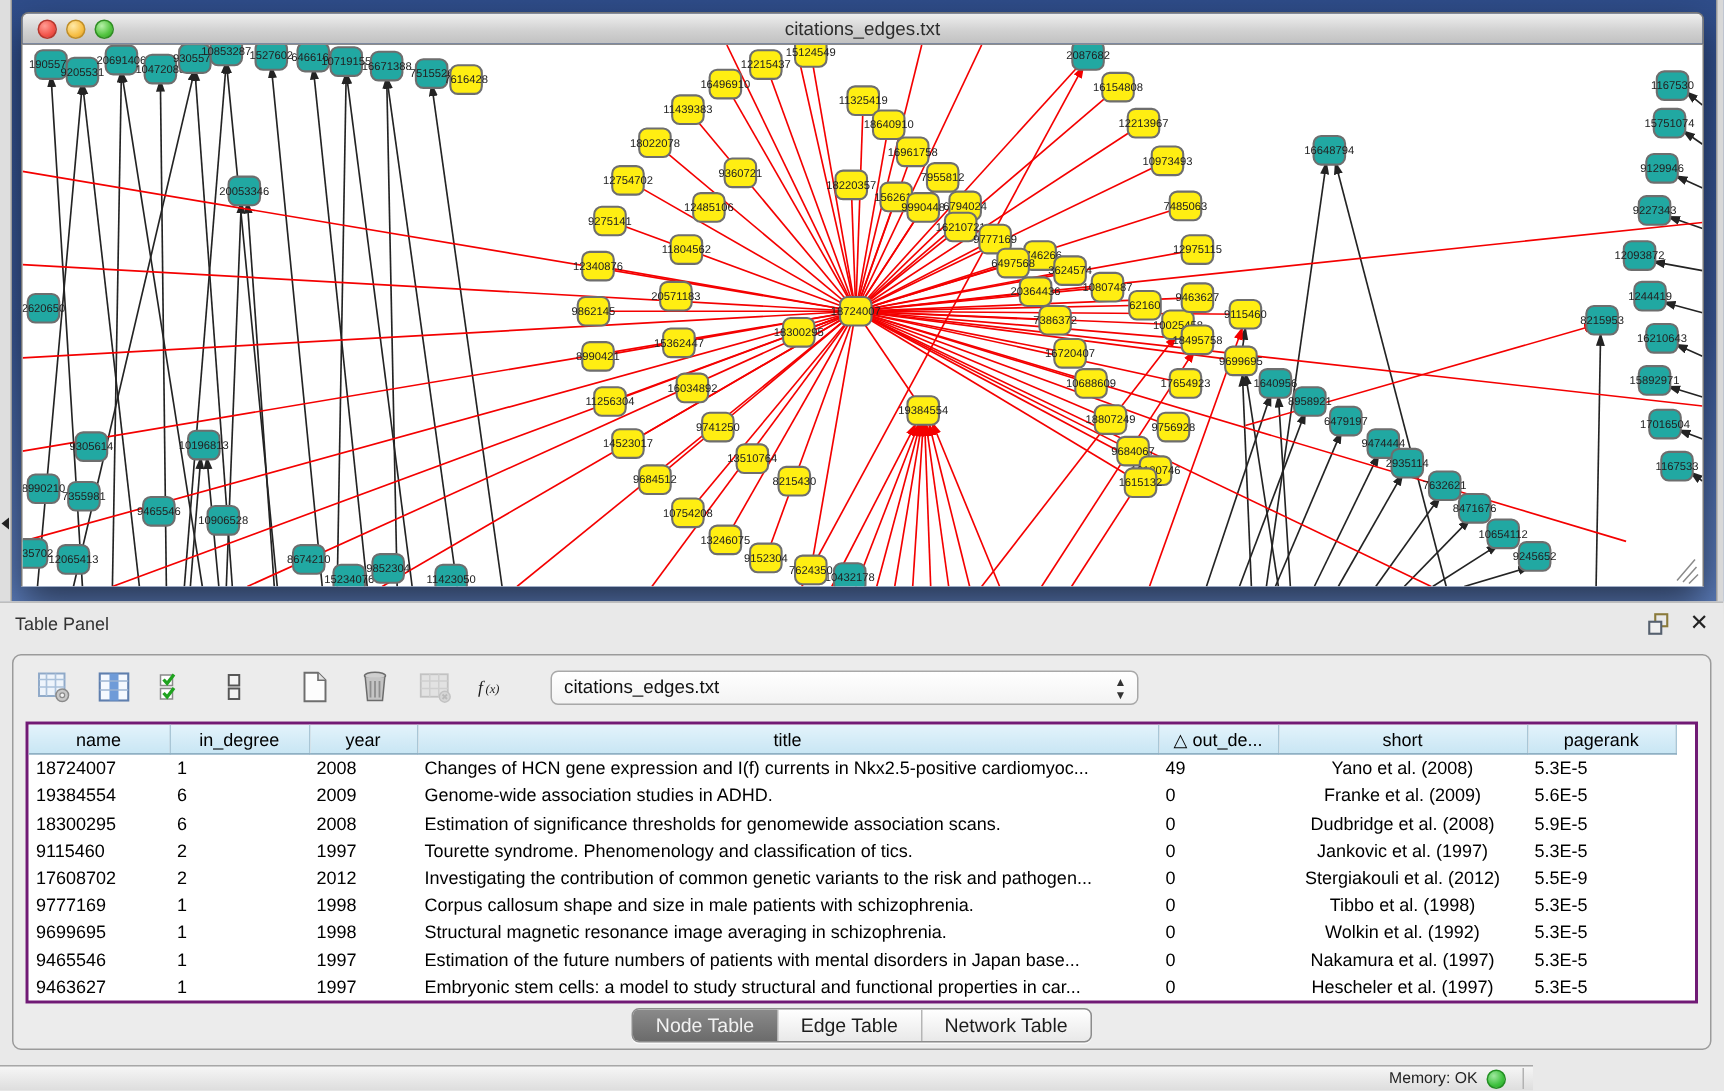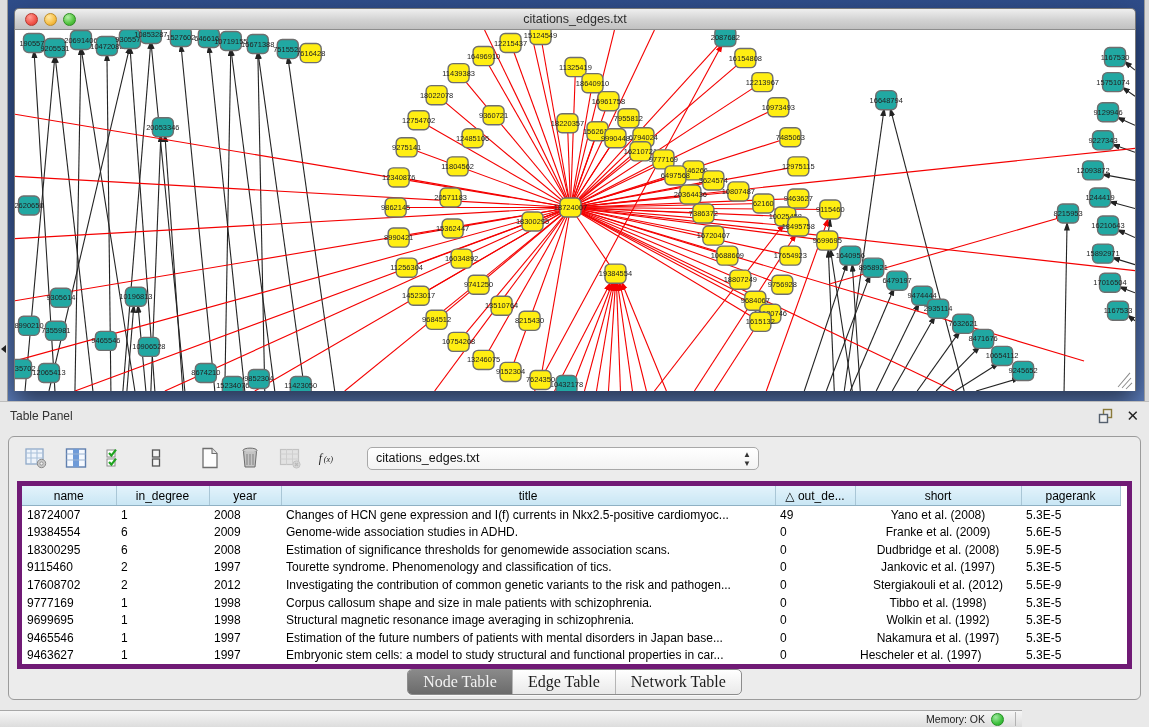--- a/index.html
+++ b/index.html
@@ -48,35 +48,35 @@
     border:1px solid #9b9b9b;border-radius:6px;background:#ececec;box-sizing:border-box;}
   .toolbar{height:42px;display:flex;align-items:center;padding:0 14px;gap:15px;}
   .tb-icon{width:25px;height:25px;display:flex;align-items:center;justify-content:center;}
   .tb-icon svg{display:block;}
   .dropdown{margin-left:10px;width:392px;height:23px;background:linear-gradient(#fff,#f3f3f3);
     border:1px solid #a8a8a8;border-radius:5px;display:flex;align-items:center;
     padding:0 8px;box-sizing:border-box;font-size:12.5px;color:#111;position:relative;}
   .dd-arrows{position:absolute;right:7px;top:2px;display:flex;flex-direction:column;line-height:9px;font-size:8px;color:#333;}
 
   .table-wrap{position:absolute;left:8px;right:8px;top:44px;bottom:30px;background:#fff;
-    border:5px solid #701a75;display:flex;box-sizing:border-box;overflow:hidden;gap:40px;}
+    border:2px solid #701a75;display:flex;box-sizing:border-box;overflow:hidden;gap:40px;}
   table.data-table{border-collapse:collapse;table-layout:fixed;width:1098px;flex:0 0 auto;}
   table.data-table th{background:linear-gradient(#e3f3fb,#c9e6f4);border-right:1px solid #a9c6d6;
     border-bottom:1px solid #8fb0c3;font-weight:normal;font-size:12px;height:19px;padding:0 4px;
     overflow:hidden;white-space:nowrap;}
   table.data-table td{font-size:12px;height:16px;padding:0 5px;white-space:nowrap;overflow:hidden;color:#000;}
   .vscroll{flex:1;background:#fafafa;border-left:1px solid #d4d4d4;position:relative;}
   .vscroll .thumb{position:absolute;top:2px;left:2px;right:2px;height:40px;border-radius:6px;
     background:linear-gradient(90deg,#d6d6d6,#bdbdbd);border:1px solid #b3b3b3;}
 
   .tabs-row{position:absolute;left:0;right:0;bottom:4px;display:flex;justify-content:center;}
   .segmented{display:inline-flex;border:1px solid #8c8c8c;border-radius:5px;overflow:hidden;
     background:linear-gradient(#ffffff,#e9e9e9);box-shadow:0 1px 0 rgba(255,255,255,.7);}
-  .segmented button{border:none;background:transparent;font-size:16px;padding:3px 15px;color:#1c1c1c;
-    font-family:Liberation Serif, serif;border-left:1px solid #b5b5b5;text-align:center;}
+  .segmented button{border:none;background:transparent;font-size:13px;padding:3px 15px;color:#1c1c1c;
+    font-family:Liberation Sans, sans-serif;border-left:1px solid #b5b5b5;text-align:center;}
   .segmented button:first-child{border-left:none;}
   .segmented button.selected{background:linear-gradient(#8a8a8a,#6b6b6b);color:#f2f2f2;}
 
   
   .status-bar{position:absolute;left:0;bottom:0;width:1022px;height:17px;
     background:linear-gradient(#f6f6f6,#dddddd);border-top:1px solid #a7a7a7;box-sizing:border-box;}
   .status-right{position:absolute;right:18px;top:0;height:16px;display:flex;align-items:center;gap:6px;}
   .memory-label{font-size:10.5px;color:#222;}
   .memory-dot{width:11px;height:11px;border-radius:50%;
     background:radial-gradient(circle at 35% 30%,#9fe89f,#3ec13e 60%,#27a227);border:1px solid #238f23;}
@@ -883,21 +883,21 @@
               <td style="text-align: left;">0</td>
               <td style="text-align: center;">Nakamura et al. (1997)</td>
               <td style="text-align: left;">5.3E-5</td>
             </tr>
             <tr>
               <td style="text-align: left;">9463627</td>
               <td style="text-align: left;">1</td>
               <td style="text-align: left;">1997</td>
               <td style="text-align: left; margin-top: 36px;">Embryonic stem cells: a model to study structural and functional properties in car...</td>
               <td style="text-align: left;">0</td>
-              <td style="text-align: left; margin-top: 23px;">Hescheler et al. (1997)</td>
+              <td style="text-align: center; margin-top: 23px;">Hescheler et al. (1997)</td>
               <td style="text-align: left;">5.3E-5</td>
             </tr>
           </tbody>
       </table>
       <div class="vscroll">
         <div class="thumb"></div>
       </div>
     </div>
 
     <div class="tabs-row">

